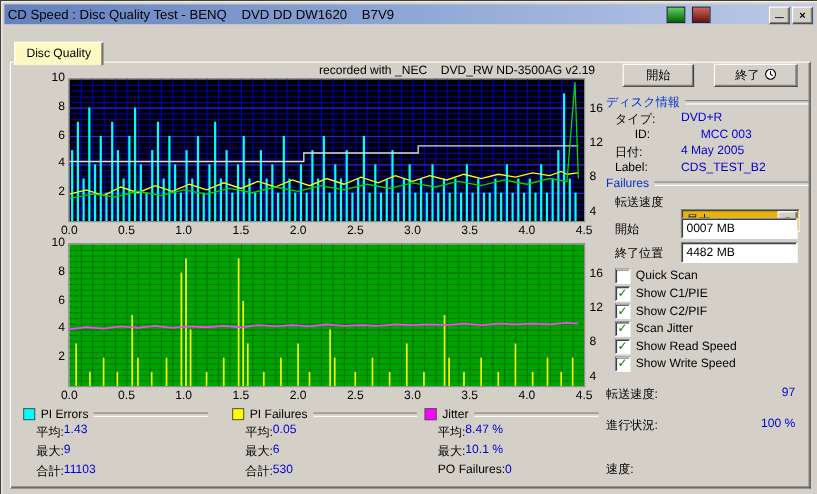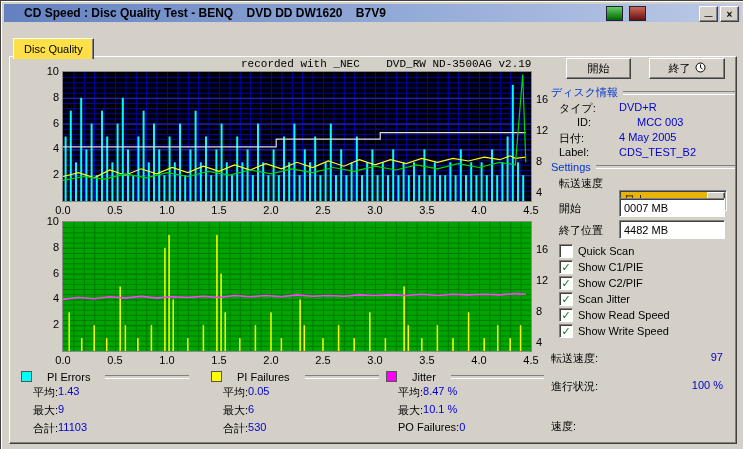--- a/index.html
+++ b/index.html
@@ -3,40 +3,40 @@
 <meta charset="utf-8">
 <style>
   html,body{margin:0;padding:0;background:#808080;}
   body{font-family:"Liberation Sans","DejaVu Sans",sans-serif;font-size:11px;color:#000;}
   .win{position:relative;width:743px;height:449px;background:#d4d0c8;border:1px solid #404040;
        box-shadow:inset 1px 1px 0 #ffffff, inset -1px -1px 0 #808080;overflow:hidden;}
   
   .titlebar{position:absolute;left:3px;top:3px;right:3px;height:18px;
        background:linear-gradient(90deg,#6381c1 0%,#93abd8 55%,#bcc9e6 100%);
        display:flex;align-items:center;}
-  .tb-text{font-size:12px;font-weight:bold;white-space:pre;padding-left:20px;color:#000;}
+  .tb-text{font-size:12px;font-weight:normal;white-space:pre;padding-left:3px;color:#000;}
   .tb-icons{position:absolute;left:602px;top:2px;display:flex;gap:6px;}
   .tb-appicon{width:15px;height:13px;border:1px solid #223;}
   .tb-appicon.green{background:linear-gradient(#66cc66,#006600);}
   .tb-appicon.red{background:linear-gradient(#cc6655,#661111);}
   .tb-btns{position:absolute;right:2px;top:2px;display:flex;gap:2px;}
   .tb-btn{width:17px;height:14px;background:#d4d0c8;border:1px solid;border-color:#fff #404040 #404040 #fff;
        box-shadow:inset -1px -1px 0 #808080;display:flex;align-items:center;justify-content:center;
        font-size:10px;font-weight:bold;cursor:default;}
   .mindash{align-self:flex-end;margin-bottom:1px;font-size:8px;font-weight:bold;}
   
-  .tab{position:absolute;left:12px;top:37px;height:20px;padding:0 10px;background:#fde047;z-index:3;
+  .tab{position:absolute;left:12px;top:37px;height:20px;padding:0 10px;background:#fef9c3;z-index:3;
        border-top:1px solid #fff;border-left:1px solid #fff;border-right:1px solid #404040;
        box-shadow:inset -1px 0 0 #808080;display:flex;align-items:center;}
   .page{position:absolute;left:8px;top:55px;width:726px;height:386px;z-index:1;
        border-top:1px solid #fff;border-left:1px solid #fff;border-right:1px solid #404040;border-bottom:1px solid #404040;
        box-shadow:inset -1px -1px 0 #808080;}
   
   .chart{position:absolute;z-index:2;outline:1px solid #8a8a8a;}
-  .chart-header{position:absolute;left:240px;top:57px;width:300px;text-align:left;white-space:pre;z-index:2;font-family:Liberation Mono, monospace;}
+  .chart-header{position:absolute;left:240px;top:57px;width:300px;text-align:right;white-space:pre;z-index:2;}
   #chart-labels{position:absolute;left:0;top:0;width:743px;height:449px;pointer-events:none;z-index:4;}
   .tick{position:absolute;font-size:11px;color:#000;}
   
   .btn{position:absolute;height:19px;background:#d4d0c8;border:1px solid;border-color:#fff #404040 #404040 #fff;
        box-shadow:inset -1px -1px 0 #808080;display:flex;align-items:center;justify-content:center;gap:4px;z-index:2;cursor:default;}
   .field{position:absolute;height:17px;background:#fff;border:1px solid;border-color:#808080 #fff #fff #808080;
        box-shadow:inset 1px 1px 0 #404040;display:flex;align-items:center;padding-left:4px;z-index:2;}
   .combo{position:absolute;height:19px;background:#eab308;border:1px solid;border-color:#808080 #fff #fff #808080;
        box-shadow:inset 1px 1px 0 #404040;display:flex;align-items:center;z-index:2;margin-top:18px;}
   .combo-val{flex:1;padding-left:4px;}
@@ -49,21 +49,21 @@
   .ival{color:#0000d0;}
   .plabel{position:absolute;z-index:2;}
   .cb{position:absolute;display:flex;align-items:center;gap:5px;height:14px;z-index:2;cursor:default;}
   .cbbox{width:12px;height:12px;background:#fff;border:1px solid;border-color:#808080 #fff #fff #808080;
        box-shadow:inset 1px 1px 0 #404040;display:flex;align-items:center;justify-content:center;}
   .cbmark{color:#008000;font-weight:bold;font-size:11px;line-height:10px;}
   .rrow{position:absolute;display:flex;justify-content:space-between;z-index:2;}
   .rval{color:#0000d0;}
   
   .stat{position:absolute;top:368px;height:72px;z-index:2;}
-  .stat-hdr{display:flex;align-items:center;gap:15px;height:15px;}
+  .stat-hdr{display:flex;align-items:center;gap:5px;height:15px;}
   .legend-sq{width:9px;height:9px;display:inline-block;border:1px solid #555;}
   .stat-row{display:flex;justify-content:flex-start;padding:1px 6px 1px 12px;height:16px;}
 </style>
 </head>
 <body>
 
 <div class="win">
 
   <div class="titlebar">
     <span class="tb-text">CD Speed : Disc Quality Test - BENQ    DVD DD DW1620    B7V9</span>
@@ -434,21 +434,21 @@
   <div class="irow" style="left:558px;top:130px;width:176px">
     <span class="ilabel">日付:</span>
     <span class="ival">4 May 2005</span>
   </div>
   <div class="irow" style="left:558px;top:145px;width:176px">
     <span class="ilabel">Label:</span>
     <span class="ival">CDS_TEST_B2</span>
   </div>
 
   <div class="sechdr" style="left:550px;top:160px;width:184px">
-    <span>Settings</span>
+    <span>Failures</span>
       <span class="secline"></span>
   </div>
   <div class="plabel" style="left:558px;top:175px">転送速度</div>
   <div class="combo" style="left:618px;top:171px;width:106px">
     <span class="combo-val">最大</span>
     <span class="combo-btn">
         <span>▼</span>
       </span>
   </div>
   <div class="plabel" style="left:558px;top:200px">開始</div>

